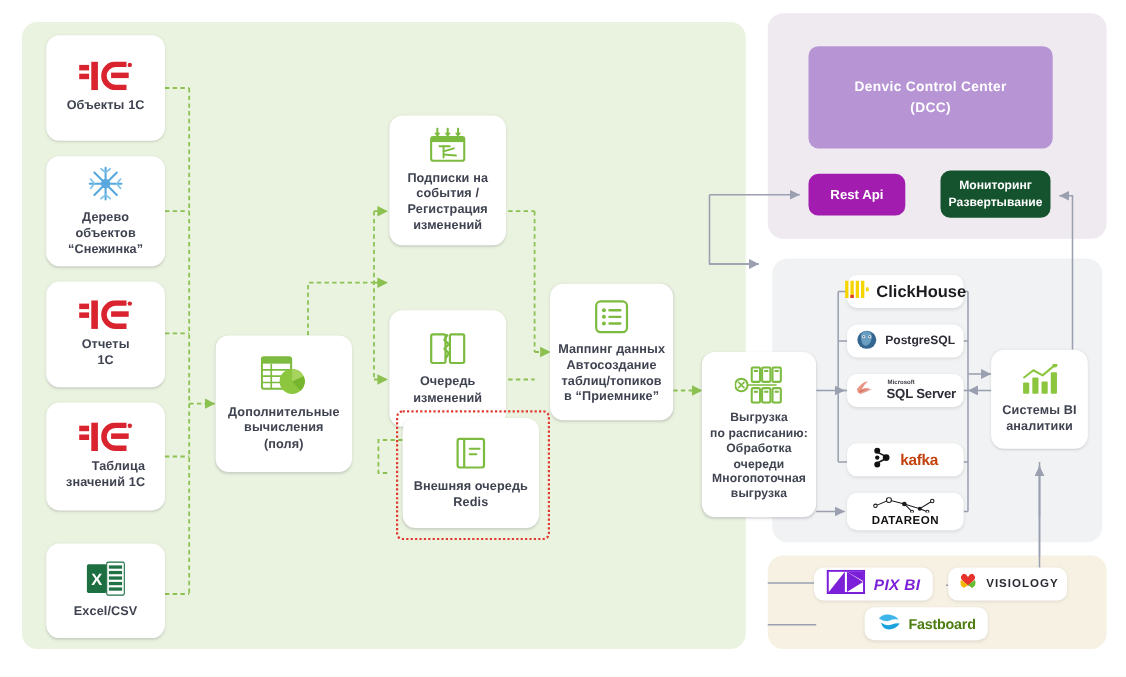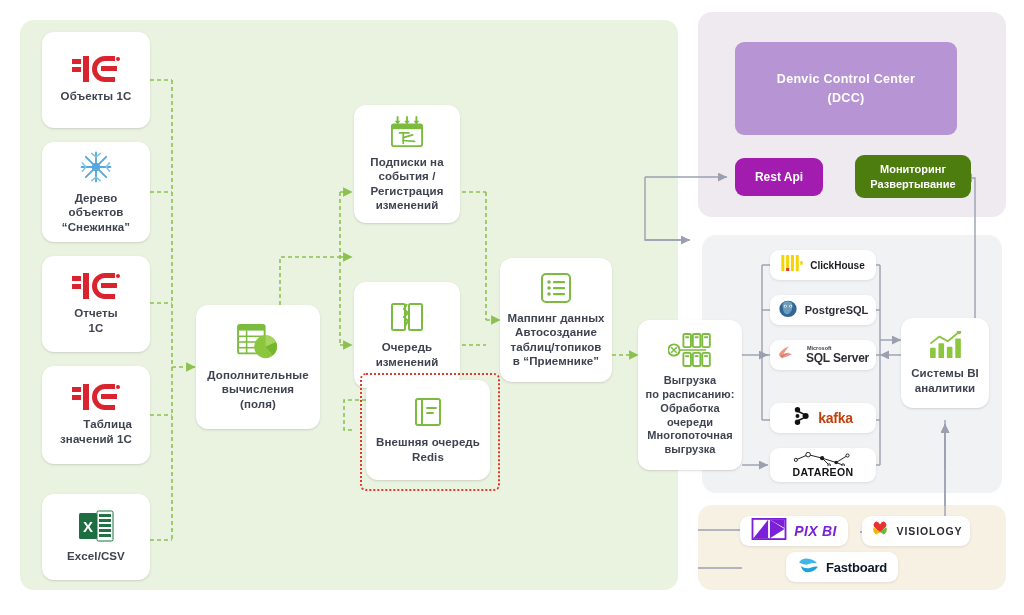--- a/index.html
+++ b/index.html
@@ -24,21 +24,21 @@
 
   #redis-dash{position:absolute;left:360px;top:373px;width:136px;height:114px;
         border:2px dotted #e03a2f;border-radius:6px;}
 
   .pill{position:absolute;border-radius:9px;display:flex;align-items:center;
         justify-content:center;text-align:center;color:#fff;font-weight:700;
         box-sizing:border-box;}
   #dcc{left:735px;top:42px;width:222px;height:93px;background:#b794d4;
         font-size:12.5px;line-height:1.5;letter-spacing:.3px;}
   #rest-api{left:735px;top:158px;width:88px;height:38px;background:#a21caf;font-size:12px;}
-  #monitoring{left:855px;top:155px;width:116px;height:43px;background:#4d7c0f;
+  #monitoring{left:855px;top:155px;width:100px;height:43px;background:#14532d;
         font-size:11px;line-height:1.3;}
 
   svg.wires{position:absolute;left:0;top:0;width:1024px;height:615px;overflow:visible;}
   .gd{fill:none;stroke:#8cc152;stroke-width:1.6;stroke-dasharray:4 3;}
   .gy{fill:none;stroke:#9aa0b0;stroke-width:1.4;}
   text{font-family:"Liberation Sans","DejaVu Sans",sans-serif;}
 </style>
 </head>
 <body>
 
@@ -355,21 +355,21 @@
         <g fill="#f5d400">
           <rect x="0" y="0" width="3.4" height="18"></rect>
             <rect x="5.4" y="0" width="3.4" height="18"></rect>
           <rect x="10.8" y="0" width="3.4" height="18"></rect>
             <rect x="16.2" y="0" width="3.4" height="18"></rect>
           <rect x="21.2" y="7" width="2.8" height="4"></rect>
         </g>
         <rect x="5.4" y="14.6" width="3.4" height="3.4" fill="#e03a2f"></rect>
       </svg>
     </span>
-    <span style="font-size:10px;font-weight:700;color:#1a1a1f;">ClickHouse</span>
+    <span style="font-size:15px;font-weight:700;color:#1a1a1f;">ClickHouse</span>
   </div>
 
   <div class="logo-card" style="left:770px;top:295px;width:106px;height:30px;">
     <span>
       <svg width="20" height="20" viewBox="0 0 22 22">
         <ellipse cx="11" cy="12" rx="9.5" ry="9" fill="#336791"></ellipse>
         <path d="M5,7 q2,-4 6,-3.5 q5,.5 5,5 q0,5 -3,8 q-3,3 -6,0 q-2,-3 -2,-9.5z" fill="#6a9ec0"></path>
         <circle cx="8" cy="9" r="1.5" fill="#fff"></circle>
           <circle cx="14" cy="9" r="1.5" fill="#fff"></circle>
         <circle cx="8" cy="9" r=".7" fill="#1c3a52"></circle>
@@ -473,16 +473,16 @@
     <span style="font-size:10.5px;font-weight:700;color:#2a2a32;letter-spacing:.9px;">VISIOLOGY</span>
   </div>
 
   <div class="logo-card" style="left:786px;top:552px;width:112px;height:30px;">
     <span>
       <svg width="22" height="18" viewBox="0 0 24 20">
         <path d="M2,7 q4,-5 10,-4 q7,1 10,5 q-5,-1 -9,1 q-5,2 -11,-2z" fill="#3fb6ea"></path>
         <path d="M4,11 q5,4 11,2 q5,-2 8,-1 q-4,6 -11,6 q-6,0 -8,-7z" fill="#1aa3dd"></path>
       </svg>
     </span>
-    <span style="font-size:13px;font-weight:700;color:#0f172a;letter-spacing:-.2px;">Fastboard</span>
+    <span style="font-size:13px;font-weight:700;color:#4d7c0f;letter-spacing:-.2px;">Fastboard</span>
   </div>
 
 </div>
 
 </body></html>

